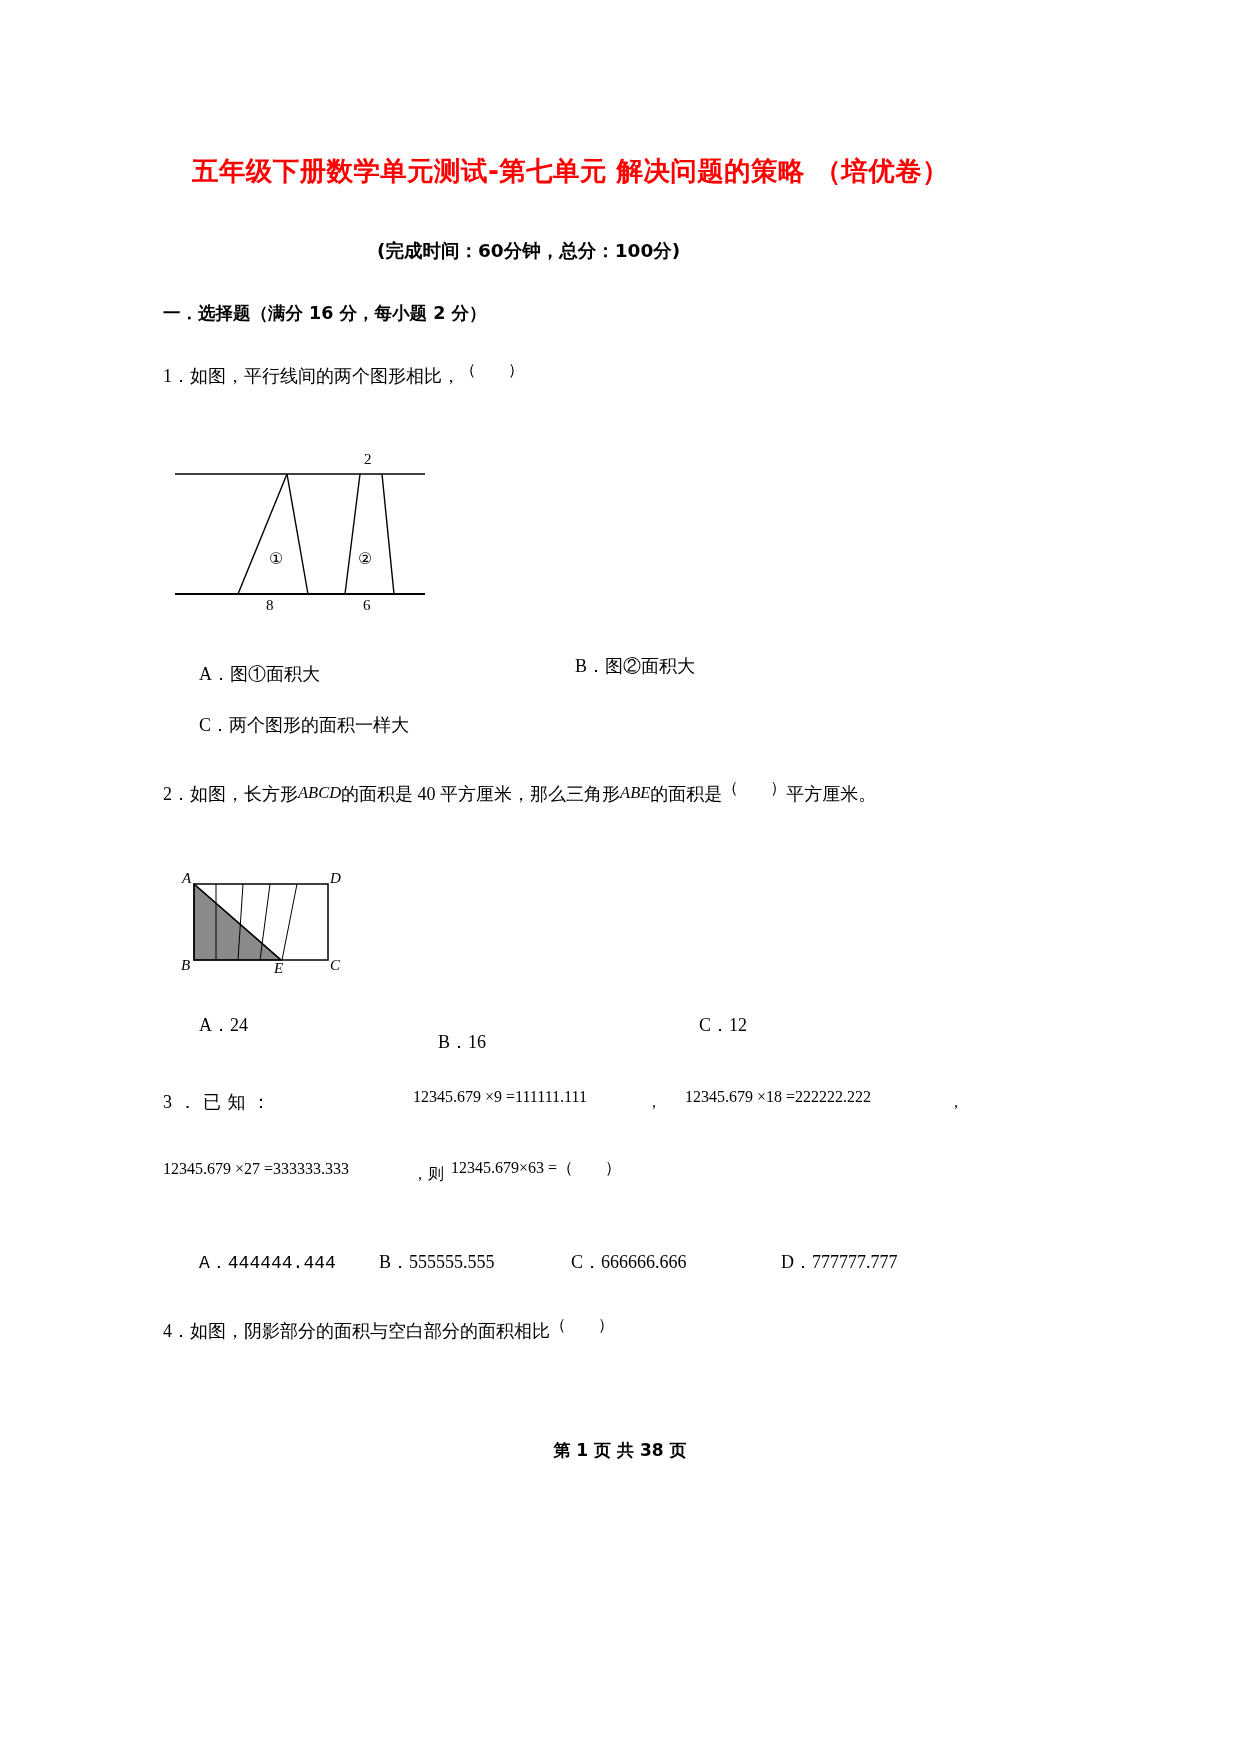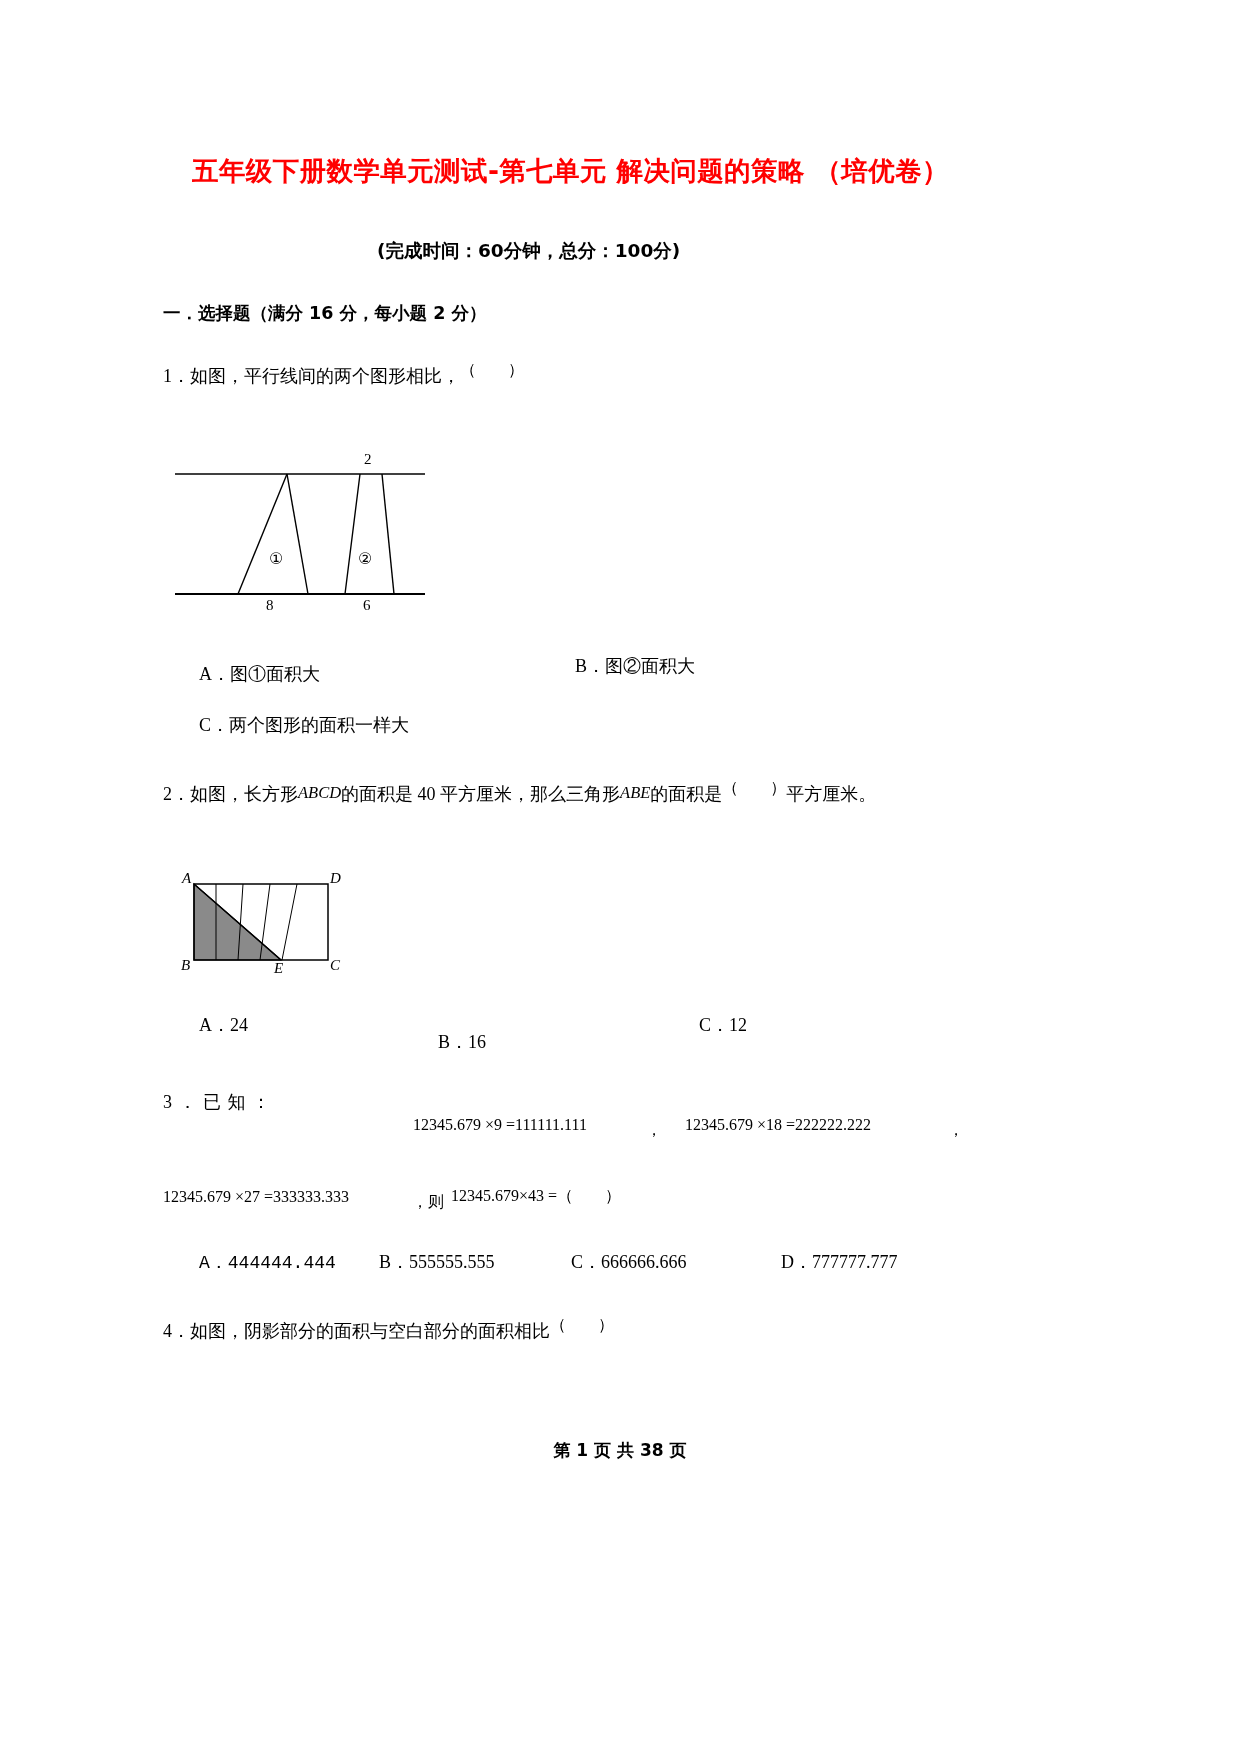--- a/index.html
+++ b/index.html
@@ -120,21 +120,20 @@
     font-style: italic;
     font-size: 15px;
   }
 
   
   .mexp {
     position: absolute;
     font-family: "Liberation Serif", serif;
     font-size: 16px;
     white-space: nowrap;
-    margin-top: 28px;
   }
 
   
   .footer {
     position: absolute;
     left: 0;
     top: 1439px;
     width: 1240px;
     text-align: center;
     font-family: "DejaVu Sans", sans-serif;
@@ -212,21 +211,21 @@
     <div class="opt num" style="left:536px; top:1013px;">C．12</div>
 
     <div class="qline" style="left:0px; top:1090px; letter-spacing:1px;">3 ．  已  知  ：</div>
     <div class="mexp" style="left:250px; top:1088px;">12345.679 ×9 =111111.111</div>
     <div class="mexp" style="left:483px; top:1092px;">，</div>
     <div class="mexp" style="left:522px; top:1088px;">12345.679 ×18 =222222.222</div>
     <div class="mexp" style="left:785px; top:1092px;">，</div>
 
     <div class="mexp" style="left:0px; top:1160px;text-align:center;">12345.679 ×27 =333333.333</div>
     <div class="mexp" style="left:249px; top:1164px;">，则</div>
-    <div class="mexp" style="left:288px; top:1158px;">12345.679×43 =（　　）</div>
+    <div class="mexp" style="left:288px; top:1158px;">12345.679×63 =（　　）</div>
 
     <div class="opt num" style="left:36px; top:1250px;font-family:Liberation Mono, monospace;">A．444444.444</div>
     <div class="opt num" style="left:216px; top:1250px;">B．555555.555</div>
     <div class="opt num" style="left:408px; top:1250px;">C．666666.666</div>
     <div class="opt num" style="left:618px; top:1250px;">D．777777.777</div>
 
     <div class="qline" style="left:0px; top:1315px;">
       <span>4．如图，阴影部分的面积与空白部分的面积相比</span><span class="blank-paren">（　　）</span>
     </div>
 

